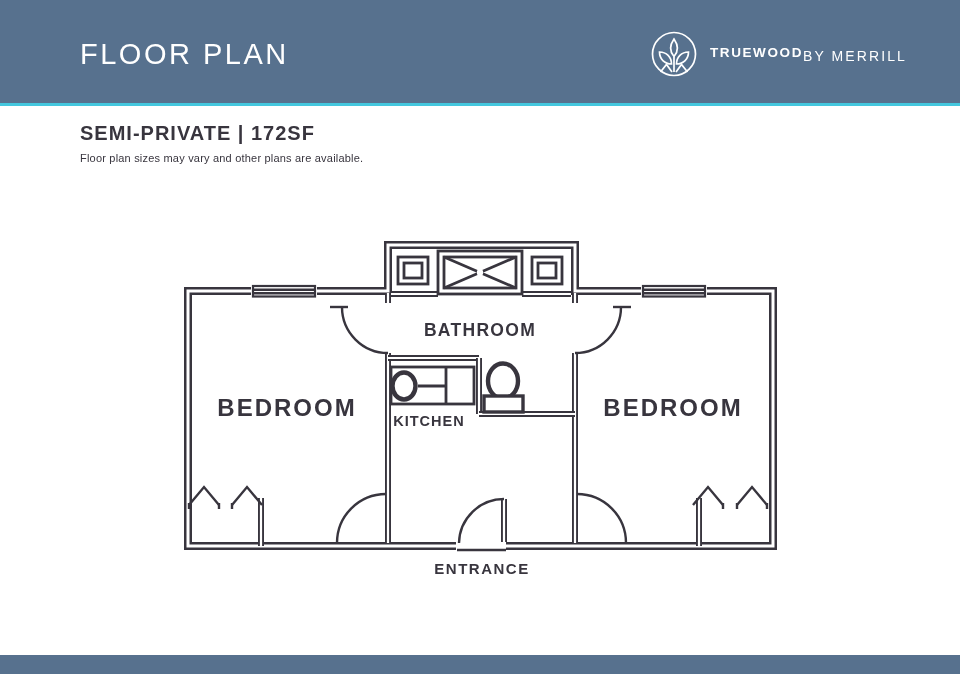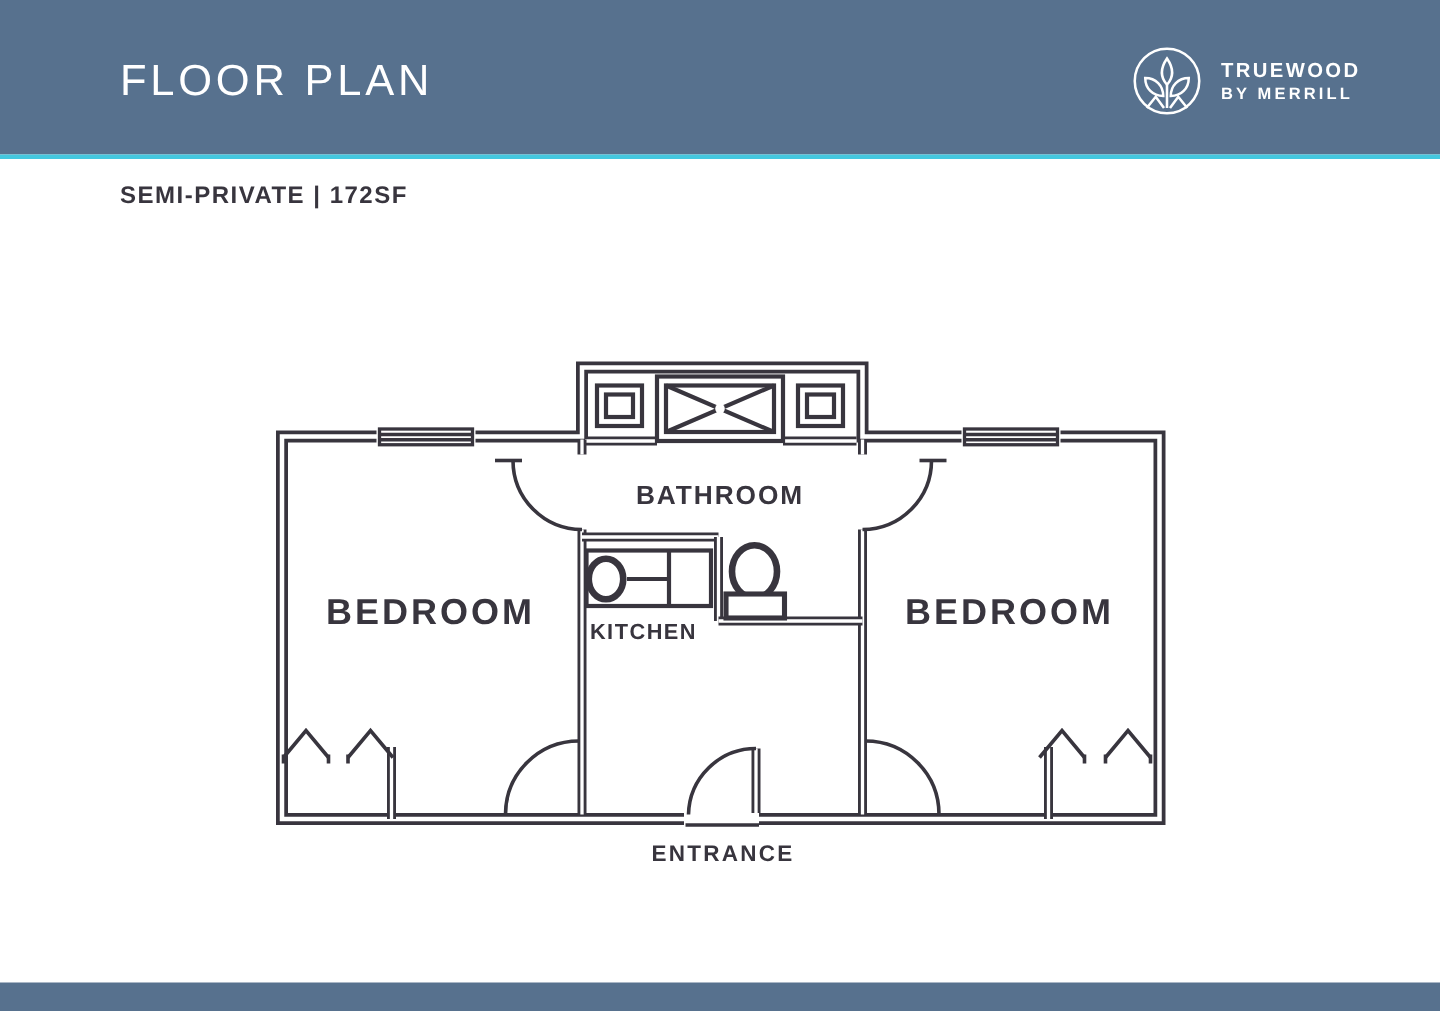--- a/index.html
+++ b/index.html
@@ -22,31 +22,31 @@
   .page-title{
     position:absolute;left:80px;top:38px;
     color:#fff;font-size:29px;font-weight:400;letter-spacing:2.5px;
     font-family:"Liberation Sans",sans-serif;
     text-align:right;
   }
   .brand{
     position:absolute;right:53px;top:30px;height:48px;
     display:flex;align-items:center;gap:12px;
   }
-  .brand-text{display:flex;flex-direction:column;justify-content:flex-start;}
+  .brand-text{display:flex;flex-direction:row;justify-content:flex-start;}
   .brand-name{color:#fff;font-size:13.5px;font-weight:bold;letter-spacing:1.6px;}
-  .brand-tagline{color:#fff;font-size:11px;font-weight:bold;letter-spacing:2.1px;margin-top:3px;}
+  .brand-tagline{color:#fff;font-size:14px;font-weight:normal;letter-spacing:2.1px;margin-top:3px;}
   .accent-line{
     position:absolute;left:0;top:103px;width:960px;height:3px;
     background:var(--accent_cyan);
   }
   
   .plan-info{position:absolute;left:80px;top:122px;}
   .plan-title{
-    color:var(--line);font-size:16px;font-weight:bold;letter-spacing:1px;
+    color:var(--line);font-size:20px;font-weight:bold;letter-spacing:1px;
   }
   .plan-disclaimer{
     color:var(--line);font-size:11px;margin-top:7px;letter-spacing:0.2px;
   }
   
   .floor-plan{position:absolute;left:0;top:0;}
   .wall{stroke:var(--line);stroke-width:8;fill:none;}
   .wall-core{stroke:var(--page_bg);stroke-width:3;fill:none;}
   .wall2{stroke:var(--line);stroke-width:6;fill:none;}
   .wall2-core{stroke:var(--page_bg);stroke-width:2.2;fill:none;}
@@ -202,17 +202,18 @@
       <div class="brand-text">
         <span class="brand-name">TRUEWOOD</span>
         <span class="brand-tagline">BY MERRILL</span>
       </div>
     </div>
   </div>
   <div class="accent-line"></div>
 
   <div class="plan-info">
     <div class="plan-title">SEMI-PRIVATE | 172SF</div>
+    <div class="plan-disclaimer">Floor plan sizes may vary and other plans are available.</div>
   </div>
 
   <div class="footer"></div>
 
 </div>
 
 </body></html>

